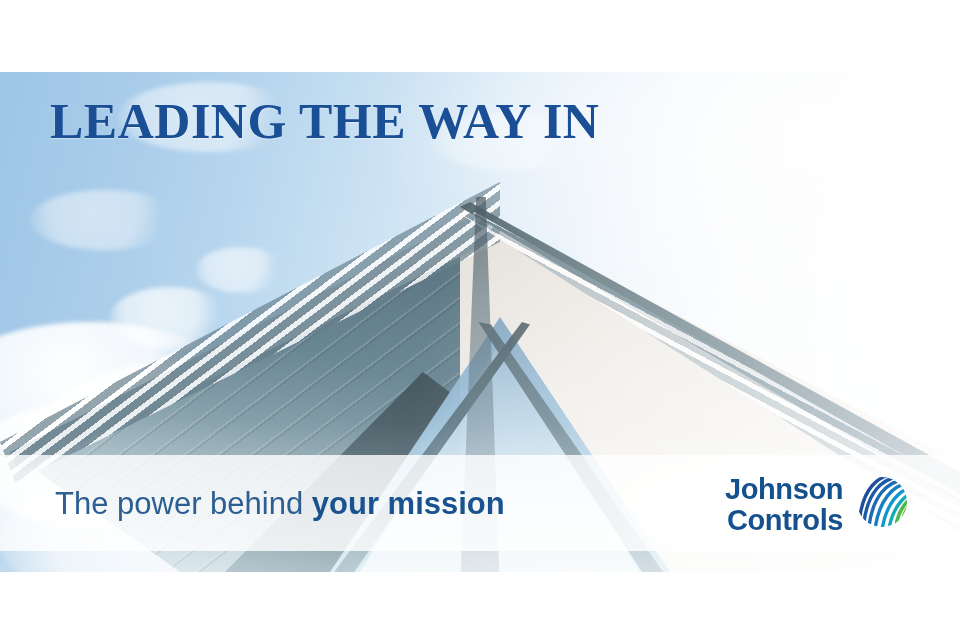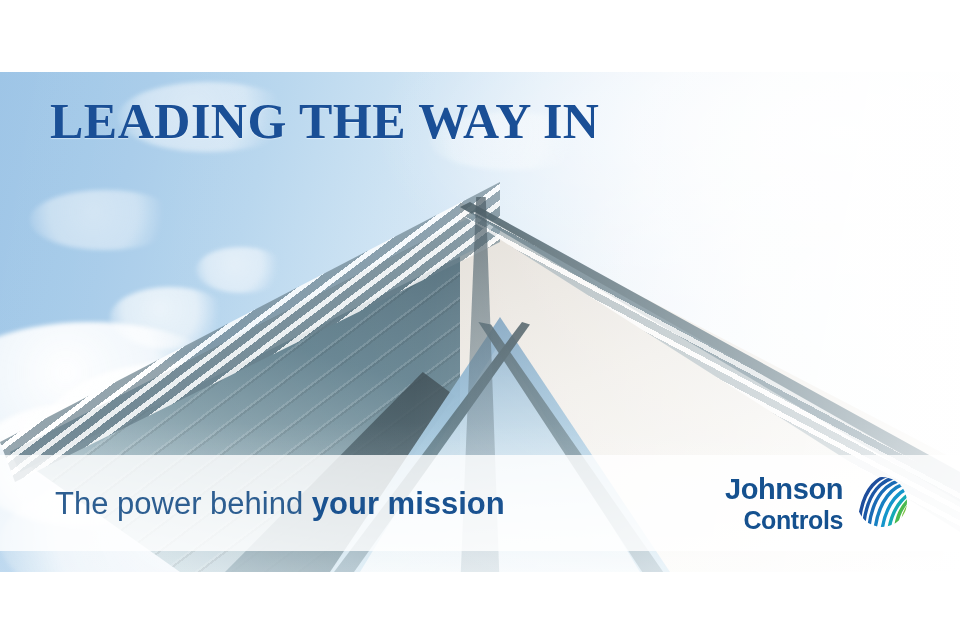--- a/index.html
+++ b/index.html
@@ -289,21 +289,21 @@
   }
   #logo-wordmark {
     display: flex;
     flex-direction: column;
     align-items: flex-end;
     color: #15518f;
     font-weight: bold;
     letter-spacing: -0.4px;
   }
   #logo-wordmark .w1 { font-size: 29px; line-height: 30px; }
-  #logo-wordmark .w2 { font-size: 25px; line-height: 30px; margin-top: 1px; }
+  #logo-wordmark .w2 { font-size: 29px; line-height: 30px; margin-top: 1px; }
   #logo-mark { margin-left: 9px; }
 </style>
 </head>
 <body>
 
 <div id="banner-canvas">
 
   <div id="banner-photo">
 
     <div class="sky-base"></div>

